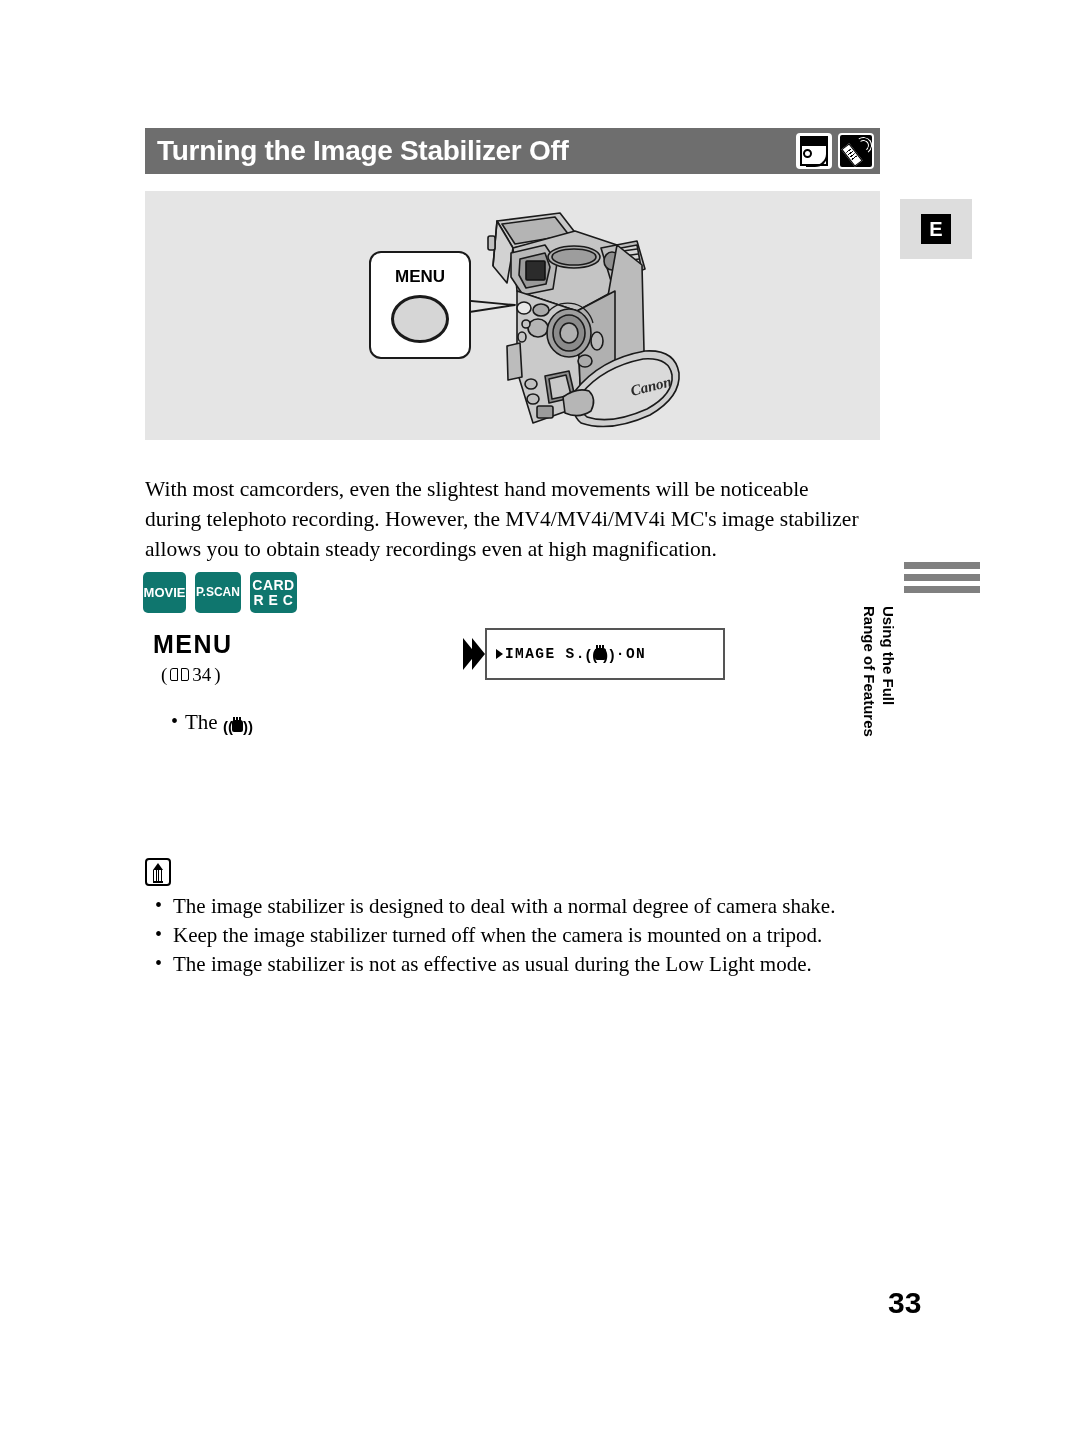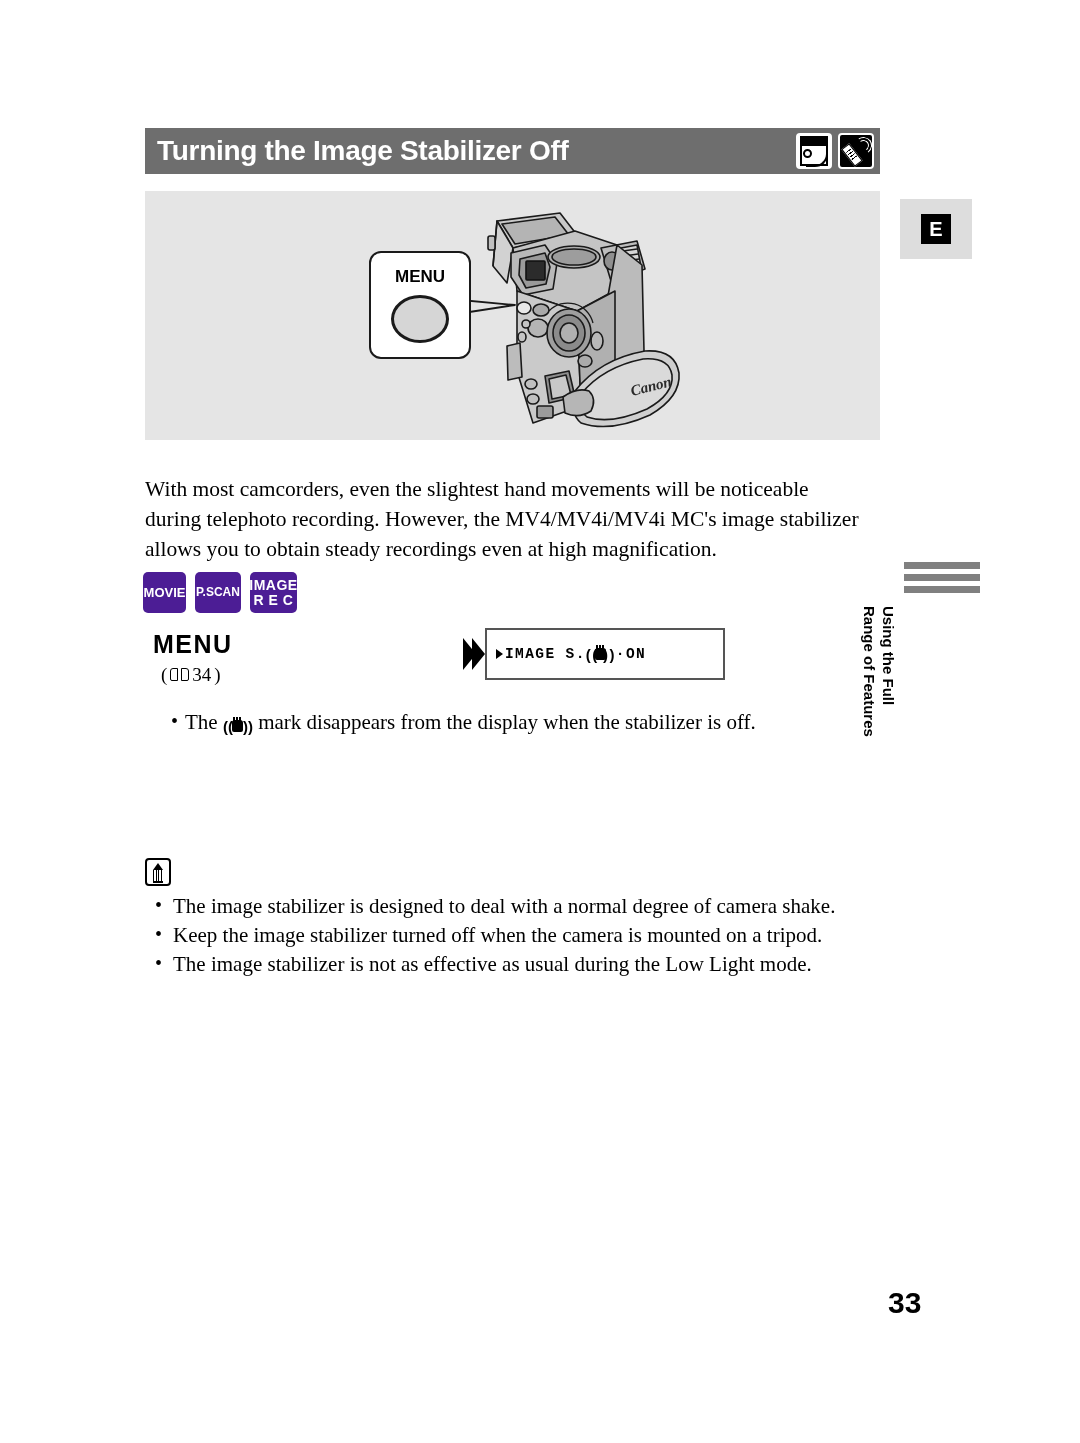--- a/index.html
+++ b/index.html
@@ -168,21 +168,21 @@
   
   .badges {
     position: absolute;
     left: 143px;
     top: 572px;
     display: flex;
     gap: 9px;
     align-items: flex-start;
   }
   .badge {
-    background: #4c1d95;
+    background: #0f766e;
     color: #fff;
     border-radius: 5px;
     font-family: "Liberation Sans", sans-serif;
     font-weight: bold;
     display: flex;
     flex-direction: column;
     align-items: center;
     justify-content: center;
     height: 41px;
     box-sizing: border-box;
@@ -539,21 +539,21 @@
 <p class="intro">With most camcorders, even the slightest hand movements will be noticeable during telephoto recording. However, the MV4/MV4i/MV4i MC's image stabilizer allows you to obtain steady recordings even at high magnification.</p>
 
 <div class="badges">
   <div class="badge b1">
     <span>MOVIE</span>
   </div>
   <div class="badge b2">
     <span>P.SCAN</span>
   </div>
   <div class="badge b3">
-    <span>IMAGE</span>
+    <span>CARD</span>
     <span>R E C</span>
   </div>
 </div>
 
 <div class="menu-row">
   <div class="menu-label">MENU</div>
   <div class="menu-ref">
     <span>(</span>
     <span class="book-icon"></span>
     <span>34</span>
@@ -578,21 +578,21 @@
   </div>
 </div>
 
 <div class="instr">
   <ul class="bullets">
     <li>
       <span>The </span><span class="stab">
           <span class="par l">((</span>
           <span class="hand"></span>
           <span class="par r">))</span>
-        </span><span> mark disappears from the display when the stabilizer is off.</span>
+        </span>
     </li>
   </ul>
 </div>
 
 <div class="notes">
   <div class="note-icon"></div>
   <ul class="bullets">
     <li>The image stabilizer is designed to deal with a normal degree of camera shake.</li>
     <li>Keep the image stabilizer turned off when the camera is mounted on a tripod.</li>
     <li>The image stabilizer is not as effective as usual during the Low Light mode.</li>

